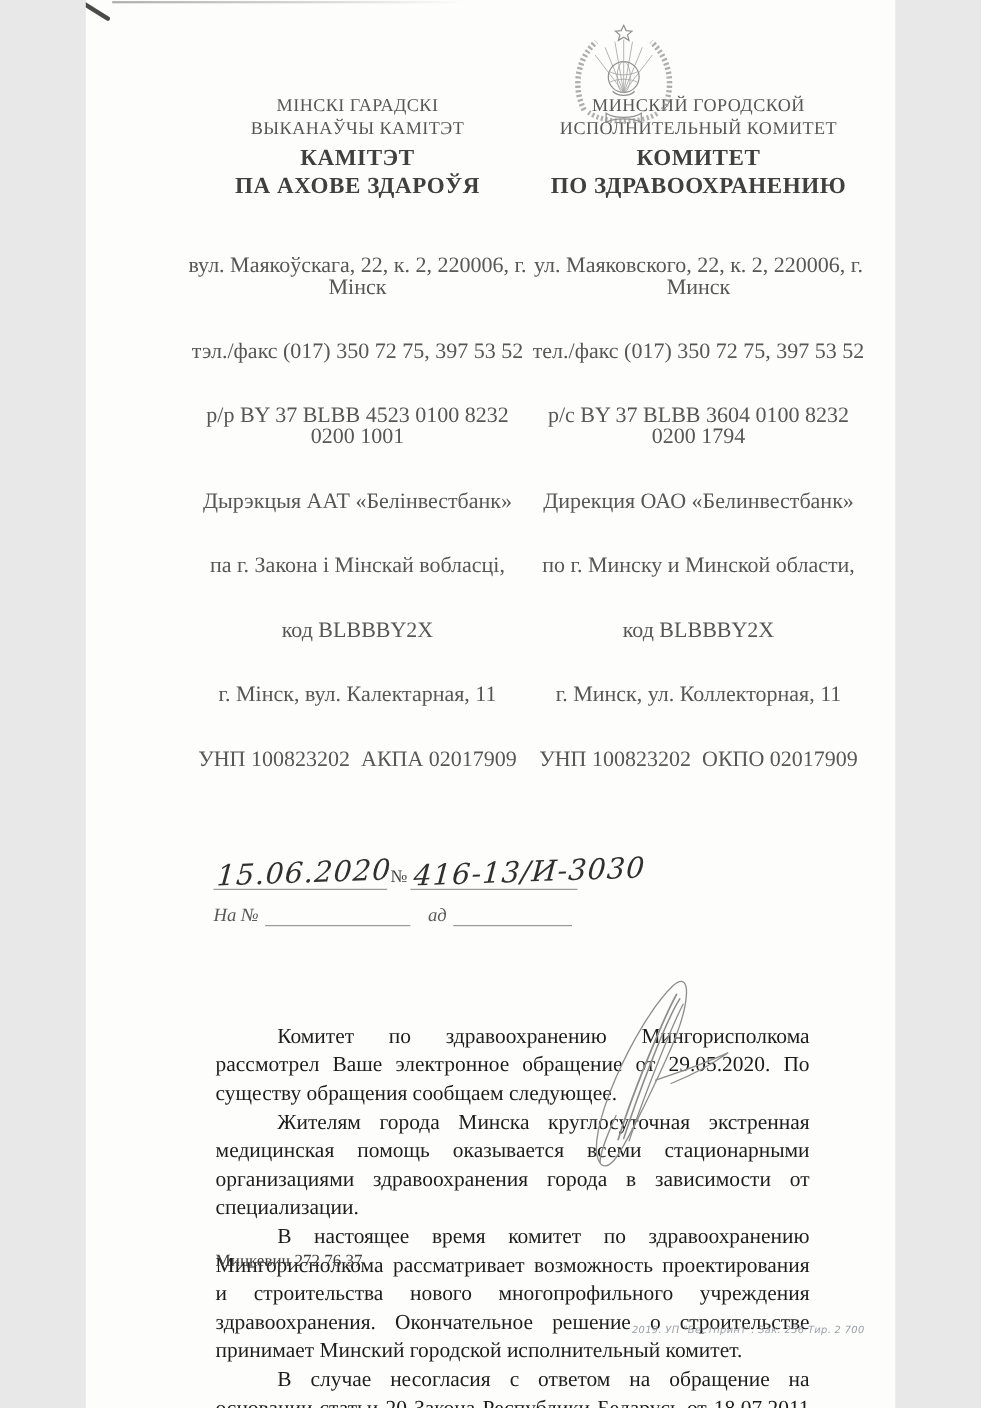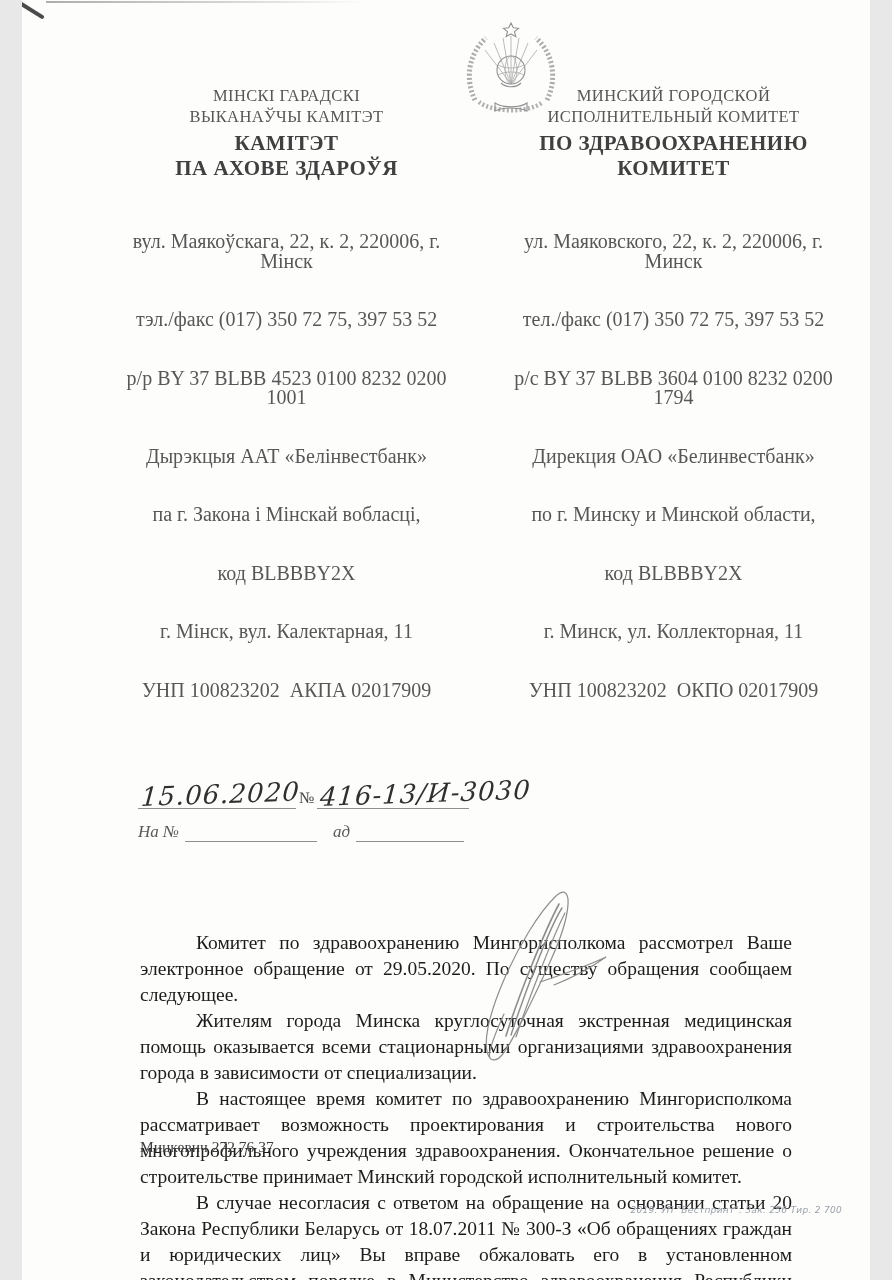--- a/index.html
+++ b/index.html
@@ -1,21 +1,21 @@
 <!DOCTYPE html>
 <html><head>
 <meta charset="utf-8">
 <style>
   * { margin: 0; padding: 0; box-sizing: border-box; }
   html, body { background: #e8e8e8; }
   body { font-family: "Liberation Serif", serif; }
 
   .page {
     position: relative;
-    width: 848px; height: 1280px;
+    width: 736px; height: 1280px;
     margin: 0 auto;
     background: #fdfdfc;
     overflow: hidden;
     color: #1f1f1f;
   }
 
   
   .scan-topline {
     position: absolute; top: 1px; left: 24px; width: 320px; height: 2px;
     background: linear-gradient(to right, #9a9a9a 0%, #c9c9c9 55%, transparent 100%);
@@ -132,22 +132,22 @@
           <div>УНП 100823202  АКПА 02017909</div>
         </div>
       </div>
 
       <div class="lh-col">
         <div class="lh-org">
           <div>МИНСКИЙ ГОРОДСКОЙ</div>
           <div>ИСПОЛНИТЕЛЬНЫЙ КОМИТЕТ</div>
         </div>
         <div class="lh-name">
+          <div>КОМИТЕТ</div>
           <div>ПО ЗДРАВООХРАНЕНИЮ</div>
-          <div>КОМИТЕТ</div>
         </div>
         <div class="lh-addr">
           <div>ул. Маяковского, 22, к. 2, 220006, г. Минск</div>
           <div>тел./факс (017) 350 72 75, 397 53 52</div>
           <div>р/с BY 37 BLBB 3604 0100 8232 0200 1794</div>
           <div>Дирекция ОАО «Белинвестбанк»</div>
           <div>по г. Минску и Минской области,</div>
           <div>код BLBBBY2X</div>
           <div>г. Минск, ул. Коллекторная, 11</div>
           <div>УНП 100823202  ОКПО 02017909</div>

